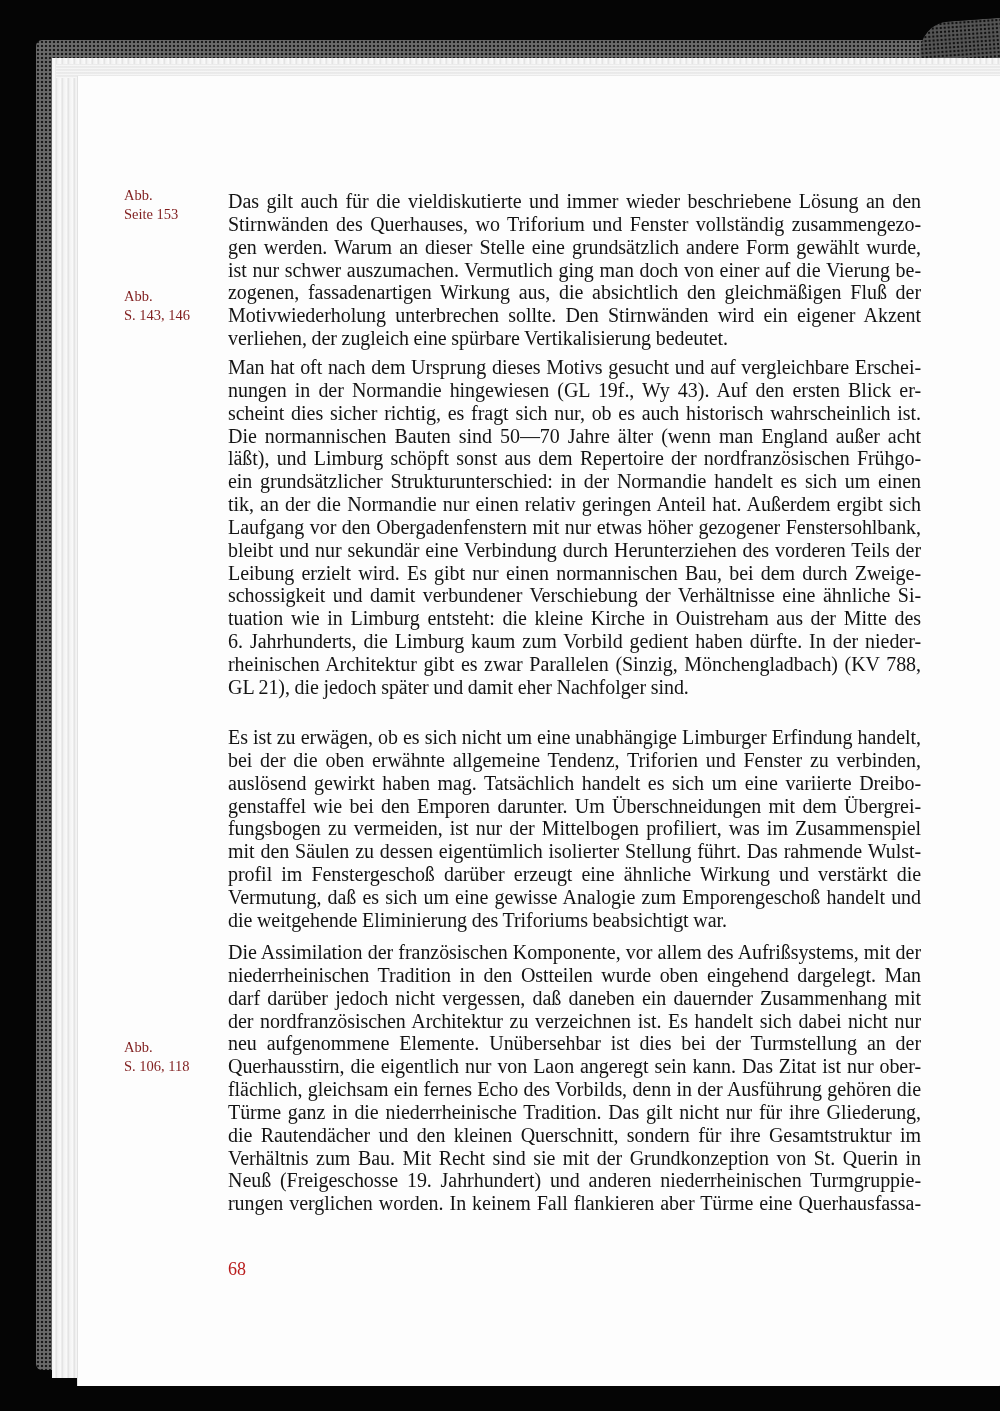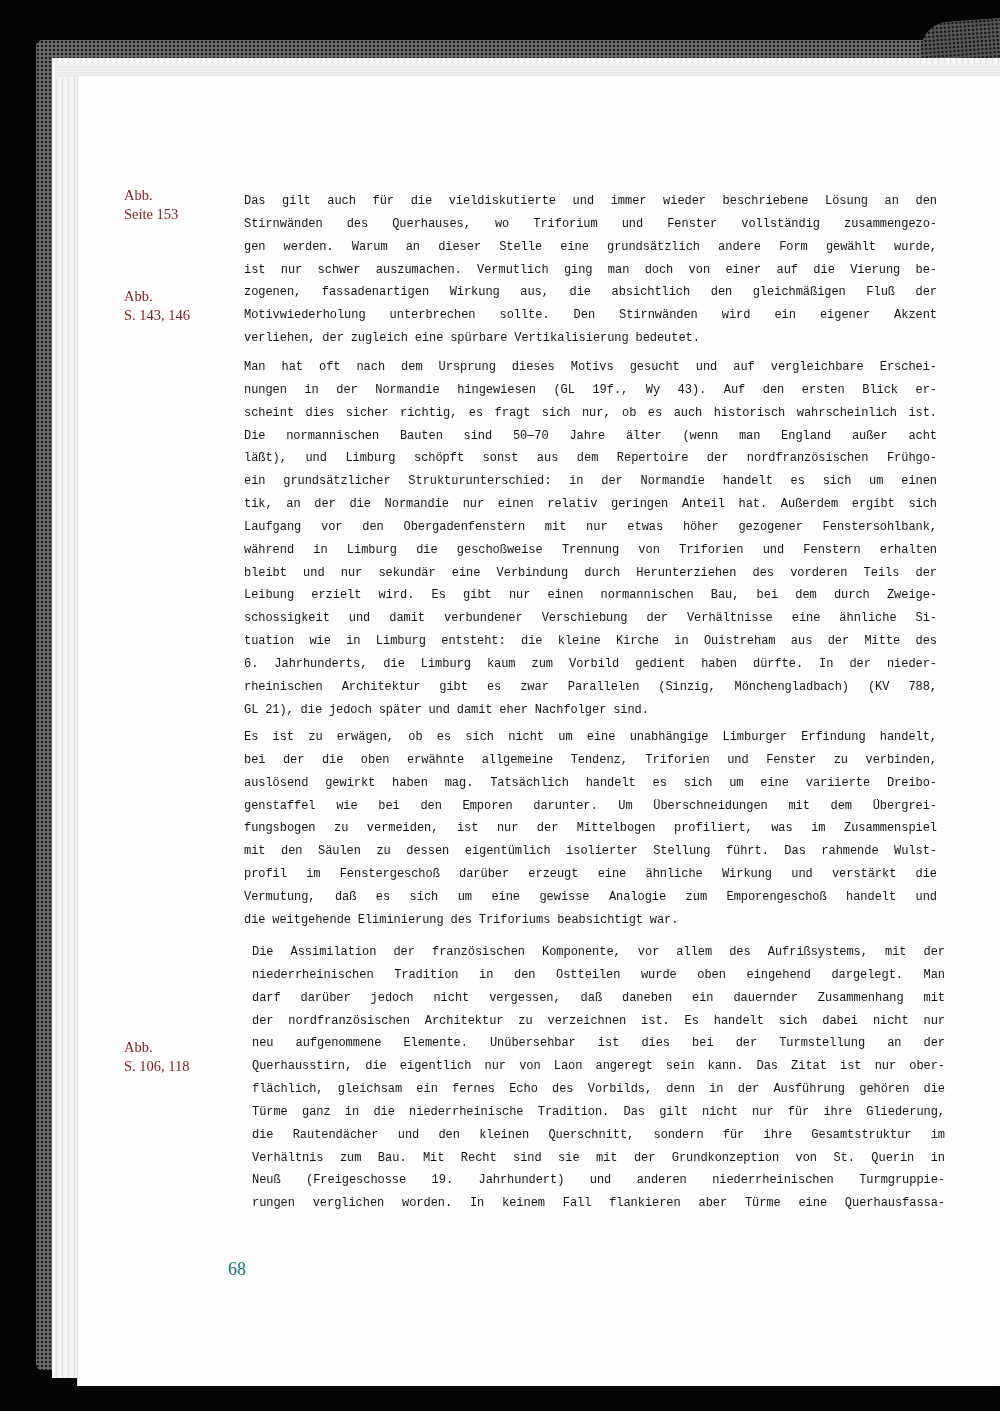--- a/index.html
+++ b/index.html
@@ -41,33 +41,32 @@
     }
     .margin-note {
       position: absolute; left: 46px;
       font-size: 14.5px; line-height: 19px;
       color: #7f1d1d;
     }
     .body-col {
       position: absolute; left: 150px; width: 693px;
     }
     .para {
-      font-size: 12px; line-height: 22.85px;
+      font-size: 20px; line-height: 22.85px;
       text-align: justify;
       margin: 0;
-      position: absolute; left: 16px; width: 693px;
+      position: absolute; left: 0; width: 693px;
       letter-spacing: -0.05px;
       word-spacing: -0.3px;
-      font-family: Liberation Mono, monospace;
     }
     .line { display: block; text-align: justify; text-align-last: justify; white-space: nowrap; }
     .line.last { text-align-last: left; }
     .folio {
       position: absolute; left: 150px; top: 1183px;
-      font-size: 18px; color: #0f766e;
+      font-size: 18px; color: #b91c1c;
     }
   </style>
 </head>
 <body>
 
 <div class="cover"></div>
 <div class="cover-top-right"></div>
 <div class="page-stack"></div>
 <div class="page-stack-top"></div>
 
@@ -99,21 +98,20 @@
 
     <div class="para" style="top:280px;">
       <span class="line">Man hat oft nach dem Ursprung dieses Motivs gesucht und auf vergleichbare Erschei-</span>
       <span class="line">nungen in der Normandie hingewiesen (GL 19f., Wy 43). Auf den ersten Blick er-</span>
       <span class="line">scheint dies sicher richtig, es fragt sich nur, ob es auch historisch wahrscheinlich ist.</span>
       <span class="line">Die normannischen Bauten sind 50—70 Jahre älter (wenn man England außer acht</span>
       <span class="line">läßt), und Limburg schöpft sonst aus dem Repertoire der nordfranzösischen Frühgo-</span>
       <span class="line">ein grundsätzlicher Strukturunterschied: in der Normandie handelt es sich um einen</span>
       <span class="line">tik, an der die Normandie nur einen relativ geringen Anteil hat. Außerdem ergibt sich</span>
       <span class="line">Laufgang vor den Obergadenfenstern mit nur etwas höher gezogener Fenstersohlbank,</span>
-      <span class="line">während in Limburg die geschoßweise Trennung von Triforien und Fenstern erhalten</span>
       <span class="line">bleibt und nur sekundär eine Verbindung durch Herunterziehen des vorderen Teils der</span>
       <span class="line">Leibung erzielt wird. Es gibt nur einen normannischen Bau, bei dem durch Zweige-</span>
       <span class="line">schossigkeit und damit verbundener Verschiebung der Verhältnisse eine ähnliche Si-</span>
       <span class="line">tuation wie in Limburg entsteht: die kleine Kirche in Ouistreham aus der Mitte des</span>
       <span class="line">6. Jahrhunderts, die Limburg kaum zum Vorbild gedient haben dürfte. In der nieder-</span>
       <span class="line">rheinischen Architektur gibt es zwar Parallelen (Sinzig, Mönchengladbach) (KV 788,</span>
       <span class="line last">GL 21), die jedoch später und damit eher Nachfolger sind.</span>
     </div>
 
     <div class="para" style="top:650px;">
@@ -121,21 +119,21 @@
       <span class="line">bei der die oben erwähnte allgemeine Tendenz, Triforien und Fenster zu verbinden,</span>
       <span class="line">auslösend gewirkt haben mag. Tatsächlich handelt es sich um eine variierte Dreibo-</span>
       <span class="line">genstaffel wie bei den Emporen darunter. Um Überschneidungen mit dem Übergrei-</span>
       <span class="line">fungsbogen zu vermeiden, ist nur der Mittelbogen profiliert, was im Zusammenspiel</span>
       <span class="line">mit den Säulen zu dessen eigentümlich isolierter Stellung führt. Das rahmende Wulst-</span>
       <span class="line">profil im Fenstergeschoß darüber erzeugt eine ähnliche Wirkung und verstärkt die</span>
       <span class="line">Vermutung, daß es sich um eine gewisse Analogie zum Emporengeschoß handelt und</span>
       <span class="line last">die weitgehende Eliminierung des Triforiums beabsichtigt war.</span>
     </div>
 
-    <div class="para" style="top:865px;margin-left:8px;">
+    <div class="para" style="top:865px;">
       <span class="line">Die Assimilation der französischen Komponente, vor allem des Aufrißsystems, mit der</span>
       <span class="line">niederrheinischen Tradition in den Ostteilen wurde oben eingehend dargelegt. Man</span>
       <span class="line">darf darüber jedoch nicht vergessen, daß daneben ein dauernder Zusammenhang mit</span>
       <span class="line">der nordfranzösischen Architektur zu verzeichnen ist. Es handelt sich dabei nicht nur</span>
       <span class="line">neu aufgenommene Elemente. Unübersehbar ist dies bei der Turmstellung an der</span>
       <span class="line">Querhausstirn, die eigentlich nur von Laon angeregt sein kann. Das Zitat ist nur ober-</span>
       <span class="line">flächlich, gleichsam ein fernes Echo des Vorbilds, denn in der Ausführung gehören die</span>
       <span class="line">Türme ganz in die niederrheinische Tradition. Das gilt nicht nur für ihre Gliederung,</span>
       <span class="line">die Rautendächer und den kleinen Querschnitt, sondern für ihre Gesamtstruktur im</span>
       <span class="line">Verhältnis zum Bau. Mit Recht sind sie mit der Grundkonzeption von St. Querin in</span>

